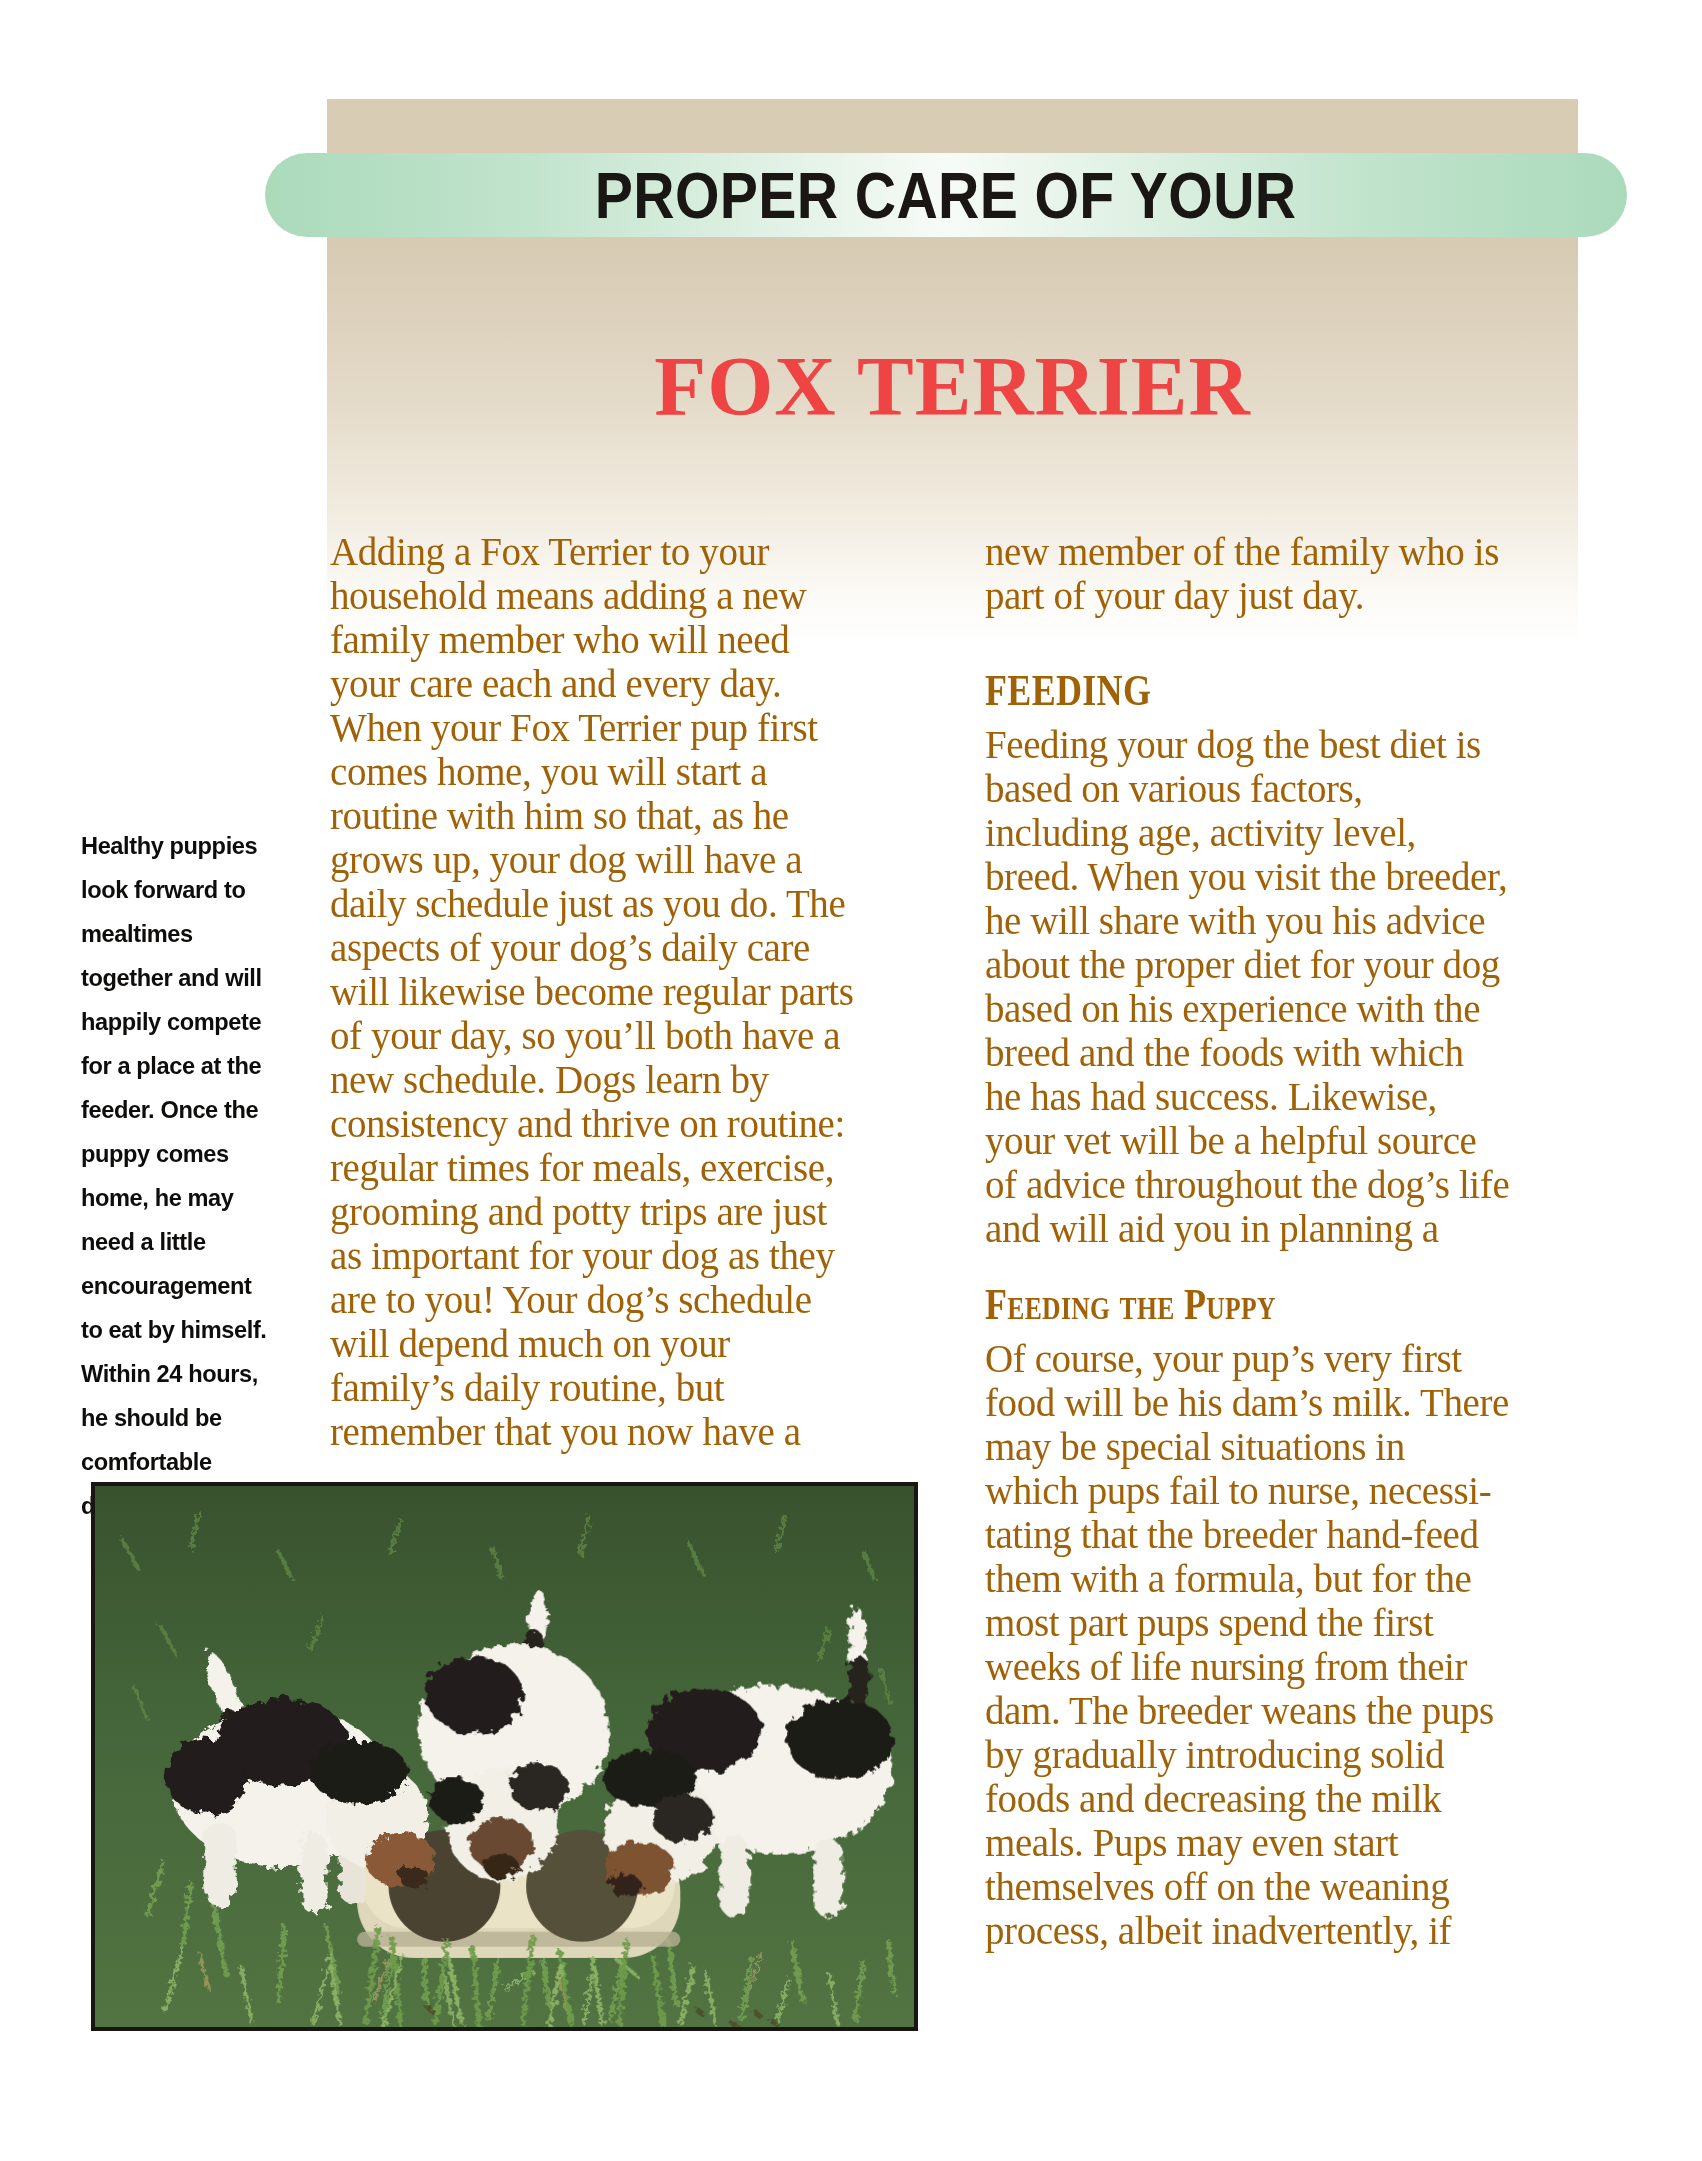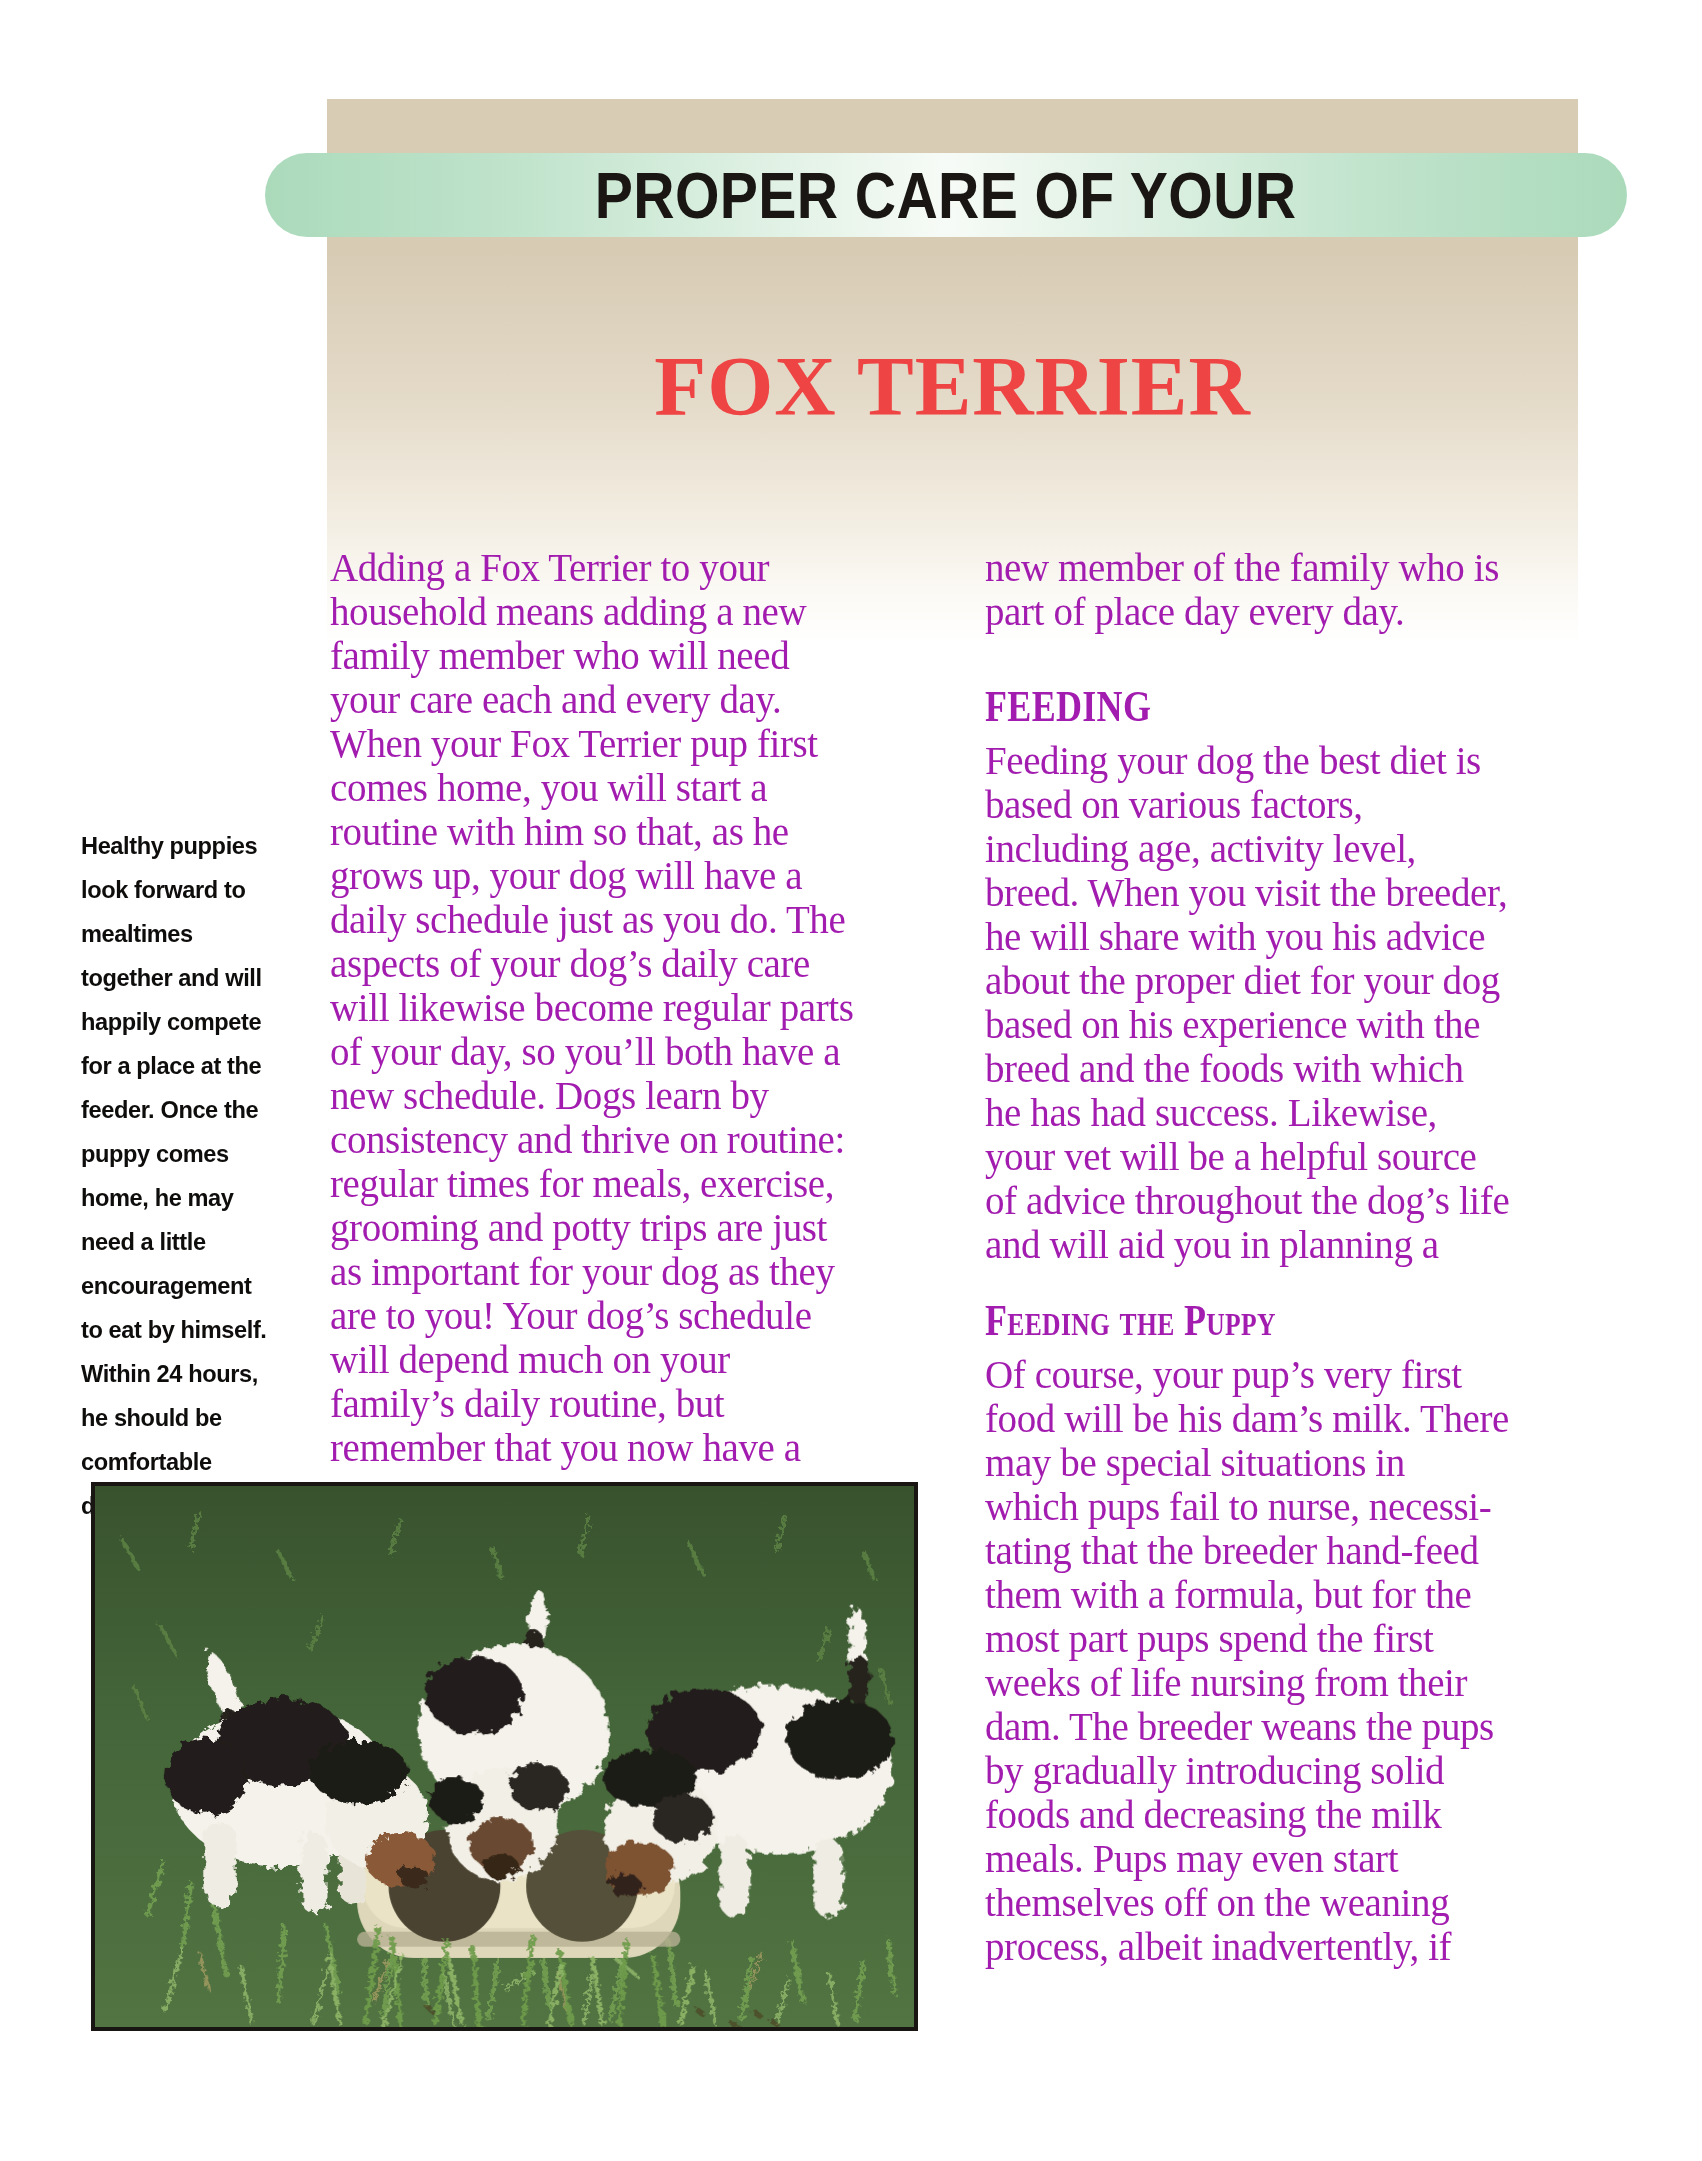--- a/index.html
+++ b/index.html
@@ -17,21 +17,21 @@
   .main-title{position:absolute;left:327px;top:337px;width:1251px;text-align:center;
     font-family:"Liberation Serif",serif;font-weight:bold;font-size:85px;letter-spacing:0.9px;
     color:#ef4444;white-space:nowrap;}
 
   
   .photo-caption{position:absolute;left:81px;top:827px;width:203px;text-align:left;
     font-family:"Liberation Sans",sans-serif;font-weight:bold;font-size:23.6px;line-height:38px;
     letter-spacing:-0.4px;color:#0e0d0c;}
 
   
-  .bodycol{position:absolute;top:546px;font-size:39px;line-height:44px;letter-spacing:-0.4px;color:#a21caf;}
+  .bodycol{position:absolute;top:530px;font-size:39px;line-height:44px;letter-spacing:-0.4px;color:#a16207;}
   .col1{left:330px;width:624px;}
   .col2{left:985px;width:633px;}
   .tline{white-space:nowrap;height:44px;}
   .sec-heading{font-weight:bold;height:44px;white-space:nowrap;
     transform:scaleX(0.8);transform-origin:left center;font-size:45px;}
   .sec-heading.caps{letter-spacing:0.4px;}
   .sec-heading.smallcaps{font-variant:small-caps;letter-spacing:0.4px;}
   .gap-lg{margin-top:50px;}
   .gap-sm{margin-top:11px;}
   .gap-md{margin-top:31px;}
@@ -91,21 +91,21 @@
       <div class="tline">as important for your dog as they</div>
       <div class="tline">are to you! Your dog’s schedule</div>
       <div class="tline">will depend much on your</div>
       <div class="tline">family’s daily routine, but</div>
       <div class="tline">remember that you now have a</div>
     </div>
 
   <div class="bodycol col2">
     <div>
         <div class="tline">new member of the family who is</div>
-        <div class="tline">part of place day every day.</div>
+        <div class="tline">part of your day just day.</div>
       </div>
     <div class="sec-heading caps gap-lg">FEEDING</div>
     <div class="gap-sm">
         <div class="tline">Feeding your dog the best diet is</div>
         <div class="tline">based on various factors,</div>
         <div class="tline">including age, activity level,</div>
         <div class="tline">breed. When you visit the breeder,</div>
         <div class="tline">he will share with you his advice</div>
         <div class="tline">about the proper diet for your dog</div>
         <div class="tline">based on his experience with the</div>

